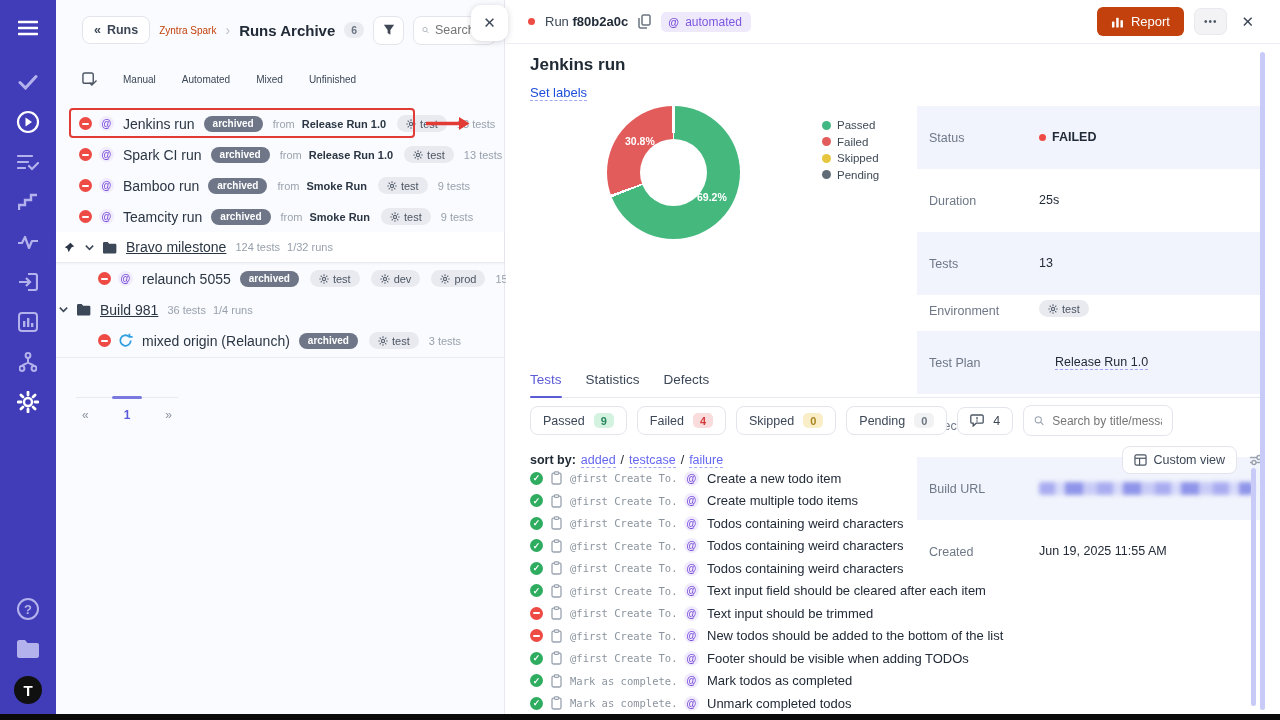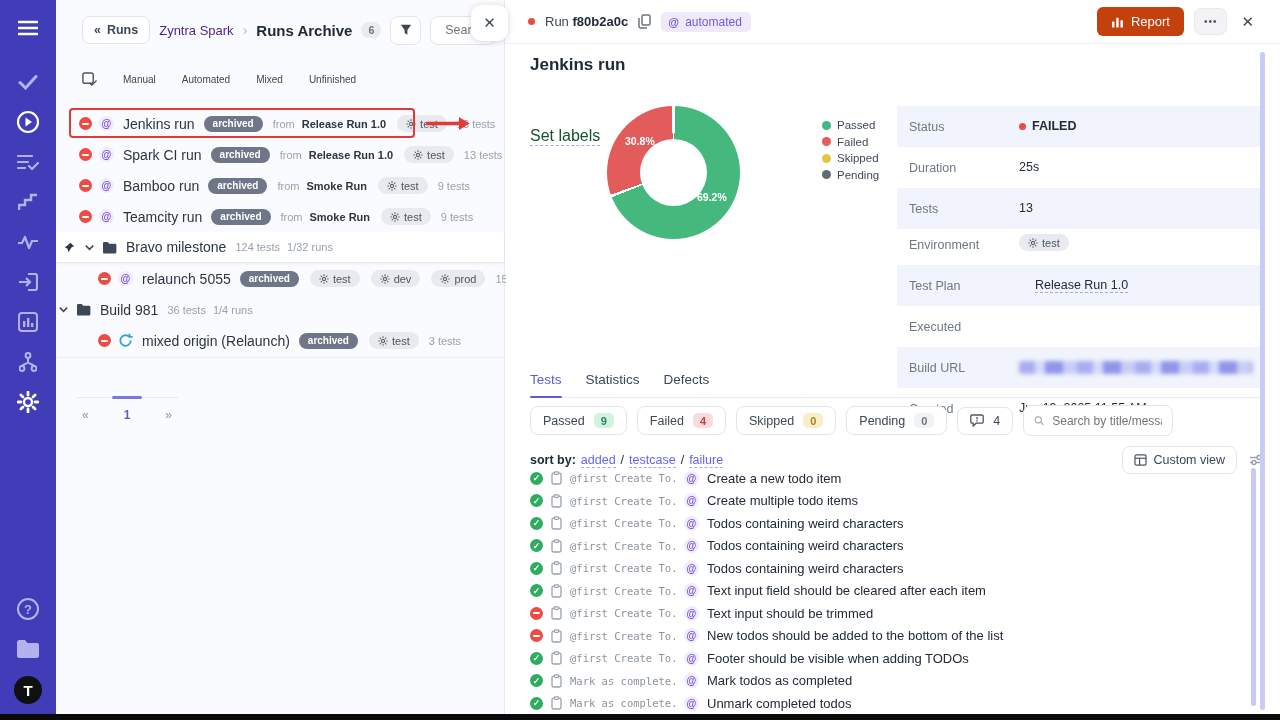--- a/index.html
+++ b/index.html
@@ -18,21 +18,21 @@
     display:flex; align-items:center; justify-content:center; font-weight:bold; font-size:15px; }
 
   
   .leftpanel { position:absolute; left:56px; top:0; width:449px; bottom:6px;
     background:#fafbfe; border-right:1px solid #e7e8f0; }
   .lp-header { position:absolute; top:15px; left:26px; right:8px; height:30px;
     display:flex; align-items:center; gap:9px; }
   .btn { display:inline-flex; align-items:center; gap:6px; background:#fff;
     border:1px solid #e3e5ec; border-radius:8px; cursor:pointer; }
   .btn-back { padding:6px 11px; font-size:12.5px; font-weight:bold; color:#3c4757; }
-  .crumb-project { font-size:13px; color:#4c1d95; font-weight:500; white-space:nowrap; }
+  .crumb-project { font-size:10px; color:#c2410c; font-weight:500; white-space:nowrap; }
   .crumb-sep { font-size:14px; color:#b7bec9; }
   .crumb-page { font-size:15px; color:#222b38; font-weight:bold; white-space:nowrap; }
   .badge-count { background:#e9ebf1; color:#6b7480; border-radius:10px; font-size:10.5px;
     padding:2px 7px; font-weight:bold; }
   .btn-filter { width:31px; height:29px; justify-content:center; }
   .search-sm { display:flex; align-items:center; gap:6px; background:#fff; border:1px solid #e3e5ec;
     border-radius:8px; height:29px; padding:0 8px; flex:1; min-width:0; }
   .search-sm input { width:52px; font-size:12.5px; color:#3c4757; }
   .btn-close-float { position:absolute; left:471px; top:5px; width:37px; height:36px; background:#fff;
     border-radius:10px; box-shadow:0 1px 6px rgba(30,30,60,.18); display:flex; align-items:center;
@@ -50,21 +50,21 @@
   .ic-auto { width:15px; height:15px; border-radius:50%; background:#f1ecfd; color:#7a4fd8;
     font-size:10px; font-weight:bold; display:flex; align-items:center; justify-content:center; flex:none; }
   .run-name { font-size:14px; color:#2b3644; margin:0 2px; white-space:nowrap; cursor:pointer; }
   .pill-archived { background:#6e7687; color:#fff; font-size:10px; border-radius:9px;
     padding:2.5px 9px; font-weight:bold; white-space:nowrap; }
   .from-lbl { font-size:11px; color:#9ca3af; margin-left:3px; }
   .from-src { font-size:11px; color:#2b3644; font-weight:bold; }
   .env-pill { display:inline-flex; align-items:center; gap:4px; background:#e9eaef; color:#4b5563;
     border-radius:10px; padding:2.5px 9px; font-size:11px; margin-left:4px; white-space:nowrap; }
   .cnt { font-size:11px; color:#98a1ad; margin-left:3px; white-space:nowrap; }
-  .folder-name { font-size:14px; font-weight:500; color:#2b3644; margin:0 2px; }
+  .folder-name { font-size:14px; font-weight:500; color:#2b3644; margin:0 2px;text-decoration:underline; }
   .meta { font-size:11px; color:#98a1ad; }
   .hl-box { position:absolute; left:13px; top:0px; width:346px; height:30px;
     border:2.5px solid #e23b35; border-radius:4px; pointer-events:none; }
   .annot-arrow { position:absolute; left:368px; top:7px; }
   .list-endline { position:absolute; top:357px; left:0; right:0; border-top:1px solid #eceef4; }
   .pager { position:absolute; top:397px; left:20px; width:102px; border-top:1px solid #e8eaf0; }
   .pager-ind { position:absolute; top:-2px; left:36px; width:30px; height:3px; background:#7a79e0; border-radius:2px; }
   .pager-row { display:flex; justify-content:space-between; padding:10px 6px 0; font-size:12px; color:#8a93a0; }
   .pager-cur { color:#5b5bd6; font-weight:bold; }
 
@@ -77,34 +77,34 @@
   .run-lbl b { color:#222b38; }
   .badge-automated { display:inline-flex; align-items:center; gap:5px; background:#efe9fc; color:#7b57e0;
     border-radius:5px; padding:3px 9px 3px 6px; font-size:12px; font-weight:500; }
   .badge-automated .ic-auto { background:transparent; width:13px; height:13px; font-size:11px; }
   .btn-report { display:inline-flex; align-items:center; gap:7px; background:#c2410c; color:#fff;
     border-radius:6px; padding:7px 14px; font-size:13px; font-weight:500; cursor:pointer; }
   .btn-dots { background:#f3f3f6; border:1px solid #e8e9ee; border-radius:7px; padding:7px 9px;
     font-size:10px; letter-spacing:1px; color:#4b5563; cursor:pointer; }
   .btn-x { font-size:15px; color:#3c4757; cursor:pointer; padding:0 4px; }
   .run-title { position:absolute; top:55px; left:24px; font-size:17px; font-weight:bold; color:#212b36; }
-  .set-labels { position:absolute; top:85px; left:24px; font-size:16px; color:#14532d;
-    border-bottom:1px dashed #a5a7f0; cursor:pointer;margin-top:42px; }
+  .set-labels { position:absolute; top:85px; left:24px; font-size:13px; color:#1d4ed8;
+    border-bottom:1px dashed #a5a7f0; cursor:pointer; }
 
   .donut { position:absolute; left:101px; top:106px; width:133px; height:133px; border-radius:50%;
     background:conic-gradient(#fff 0 0.4%, #45b87e 0.4% 68.9%, #fff 68.9% 69.6%, #e25c5c 69.6% 99.6%, #fff 99.6% 100%); }
   .donut::after { content:""; position:absolute; inset:33px; background:#fff; border-radius:50%; }
   .donut-lbl { position:absolute; color:#fff; font-size:10.5px; font-weight:bold; z-index:2; }
   .legend { position:absolute; left:316px; top:119px; }
   .leg-item { display:flex; align-items:center; gap:6px; margin-bottom:4.5px; }
   .leg-dot { width:9px; height:9px; border-radius:50%; flex:none; }
   .leg-txt { font-size:11.5px; color:#3f4a57; }
 
   .summary { position:absolute; left:391px; top:106px; right:15px; }
-  .srow { display:flex; align-items:flex-start; padding:13px 12px; font-size:12.5px; }
+  .srow { display:flex; align-items:flex-start; padding:24px 12px; font-size:12.5px;margin-left:20px; }
   .srow.alt { background:#f1f4fc; }
   .srow .slbl { width:110px; color:#6e7888; flex:none; padding-top:1px; }
   .srow .sval { color:#222b38; }
   .gap-top { margin-top:5px;gap:16px; }
   .status-val { display:flex; align-items:center; gap:6px; color:#ea3d3d; font-weight:bold; }
   .link { color:#6366f1; border-bottom:1px dashed #a5a7f0; cursor:pointer; }
   .redacted { width:300px; height:13px; border-radius:3px; margin-top:1px;
     background:repeating-linear-gradient(90deg,#a9adf0 0 16px,#d7daf9 16px 26px,#8f95e9 26px 44px,#c9ccf6 44px 58px);
     filter:blur(2px); }
 

